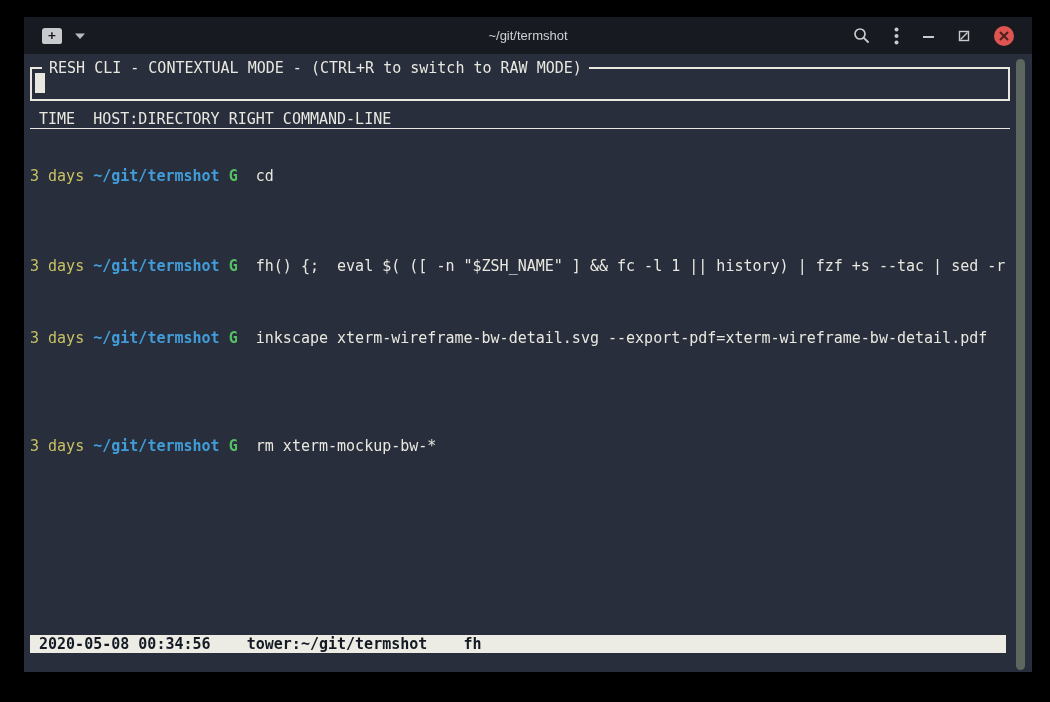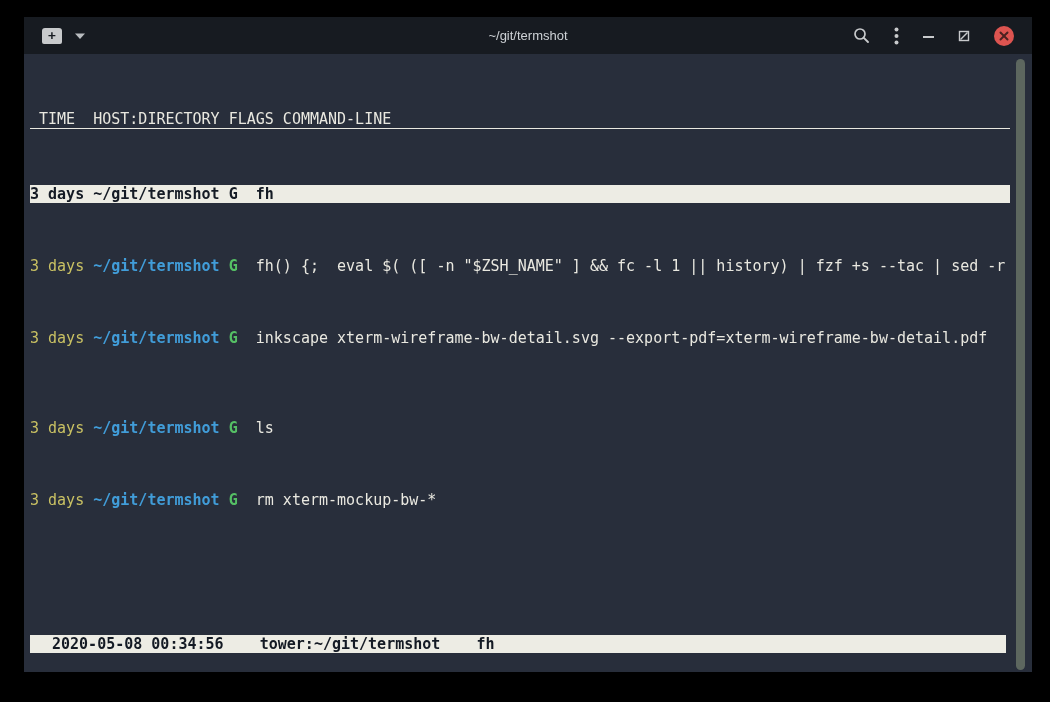--- a/index.html
+++ b/index.html
@@ -40,21 +40,21 @@
   .rows{position:absolute;left:6px;top:77px;width:980px;height:504px;overflow:hidden}
   .row{height:18px;overflow:hidden;cursor:default}
   .row .c-time{color:var(--time_yellow)}
   .row .c-dir{color:var(--dir_blue);font-weight:bold}
   .row .c-flag{color:var(--flag_green);font-weight:bold}
   .row .c-cmd{color:var(--fg)}
   .row.selected{background:var(--selection_bg);font-weight:bold}
   .row.selected .c-time,.row.selected .c-dir,.row.selected .c-flag,.row.selected .c-cmd{color:var(--selection_fg)}
 
   .statusbar{position:absolute;left:6px;top:581px;width:976px;height:18px;background:var(--selection_bg);
-    color:var(--selection_fg);font-weight:bold;padding-left:22px;overflow:hidden}
+    color:var(--selection_fg);font-weight:bold;padding-left:9px;overflow:hidden}
   .gap4::before{content:"    "}
 
   .helpline{position:absolute;left:6px;top:599px;width:996px;height:18px;color:var(--fg);overflow:hidden}
 
   .scrollbar{position:absolute;left:992px;top:5px;width:9px;height:611px;background:var(--scrollbar);border-radius:5px;cursor:pointer}
 </style>
 </head>
 <body>
 
 <div class="window">
@@ -102,33 +102,36 @@
         <svg width="10" height="10" viewBox="0 0 10 10">
           <line x1="1.5" y1="1.5" x2="8.5" y2="8.5" stroke="#4c2221" stroke-width="2" stroke-linecap="round"></line>
           <line x1="8.5" y1="1.5" x2="1.5" y2="8.5" stroke="#4c2221" stroke-width="2" stroke-linecap="round"></line>
         </svg>
       </button>
     </div>
   </div>
 
   <div class="terminal">
 
+    <div class="resh-box">
+      <span class="resh-title">RESH CLI - CONTEXTUAL MODE - (CTRL+R to switch to RAW MODE)</span>
+      <span class="cursor"></span>
+    </div>
 
-    <div class="tbl-header"> TIME  HOST:DIRECTORY FLAGS COMMAND-LINE</div>
+    <div class="tbl-header"> TIME  HOST:DIRECTORY RIGHT COMMAND-LINE</div>
 
     <div class="rows">
+  <div class="row"><span class="c-time">3 days</span> <span class="c-dir">~/git/termshot</span> <span class="c-flag">G</span>  <span class="c-cmd">cd</span></div>
 
-  <div class="row selected"><span class="c-time">3 days</span> <span class="c-dir">~/git/termshot</span> <span class="c-flag">G</span>  <span class="c-cmd">fh</span></div>
 
   <div class="row"><span class="c-time">3 days</span> <span class="c-dir">~/git/termshot</span> <span class="c-flag">G</span>  <span class="c-cmd">fh() {;  eval $( ([ -n "$ZSH_NAME" ] &amp;&amp; fc -l 1 || history) | fzf +s --tac | sed -r</span></div>
 
   <div class="row"><span class="c-time">3 days</span> <span class="c-dir">~/git/termshot</span> <span class="c-flag">G</span>  <span class="c-cmd">inkscape xterm-wireframe-bw-detail.svg --export-pdf=xterm-wireframe-bw-detail.pdf</span></div>
 
 
-  <div class="row"><span class="c-time">3 days</span> <span class="c-dir">~/git/termshot</span> <span class="c-flag">G</span>  <span class="c-cmd">ls</span></div>
 
   <div class="row"><span class="c-time">3 days</span> <span class="c-dir">~/git/termshot</span> <span class="c-flag">G</span>  <span class="c-cmd">rm xterm-mockup-bw-*</span></div>
 
   
 
   
 
   
 
   

